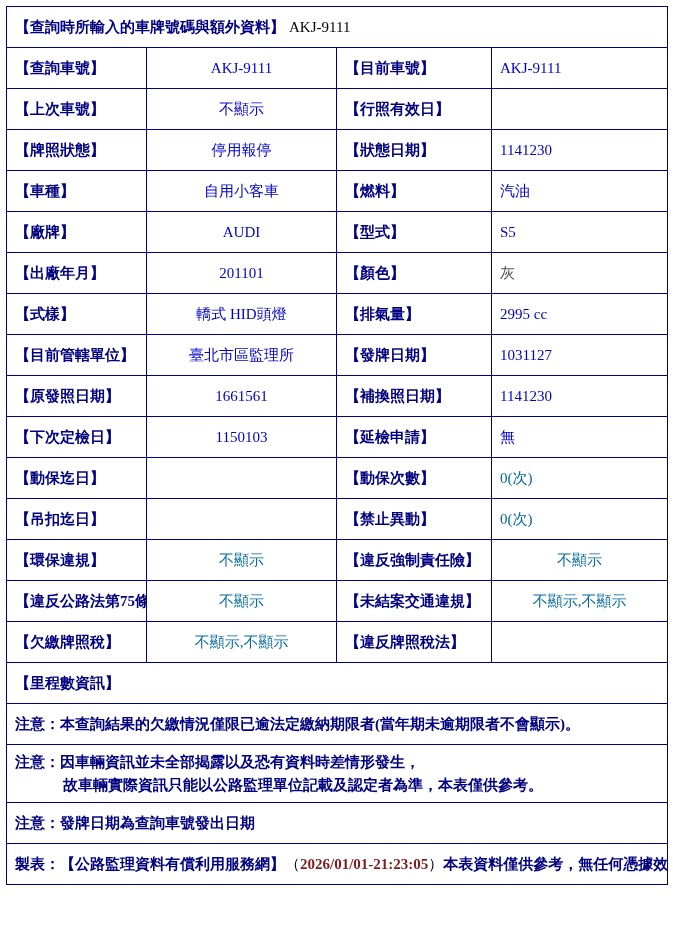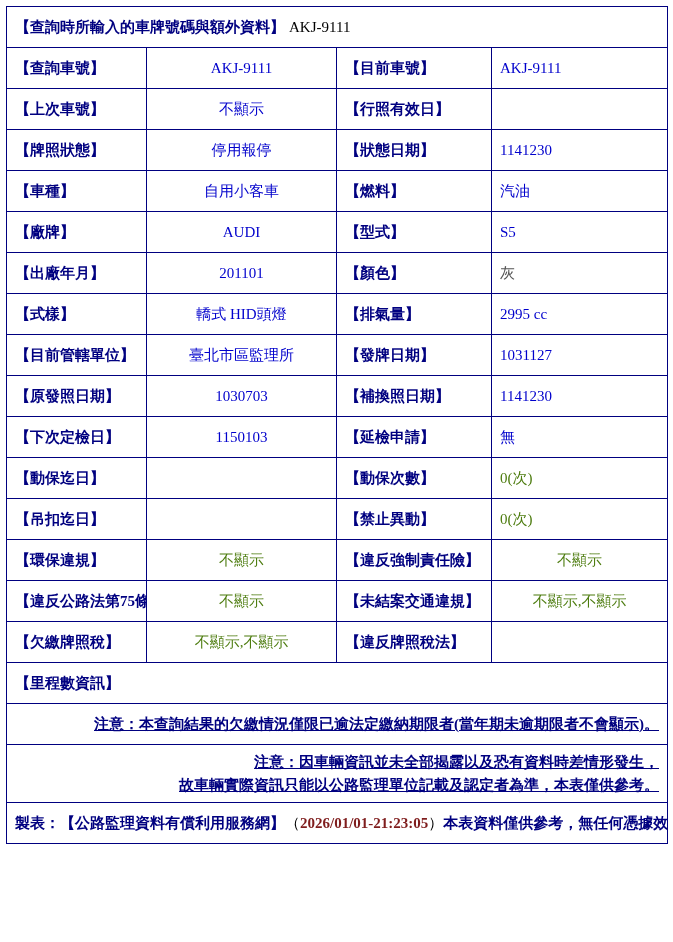--- a/index.html
+++ b/index.html
@@ -43,44 +43,43 @@
   }
   .val {
     color: #0000cc;
     text-align: center;
   }
   .val-left {
     color: #0000cc;
     text-align: left;
   }
   .val-red {
-    color: #4d7c0f;
+    color: #0369a1;
     text-align: center;
   }
   .val-gray {
     color: #555555;
     text-align: center;
   }
   .hdr {
     font-weight: bold;
     color: #000080;
     text-align: left;
   }
   .hdr .plate {
     color: #000000;
     font-weight: normal;
     padding-left: 4px;
   }
   .note {
     font-weight: bold;
     color: #000080;
-    text-align: right;
+    text-align: left;
     white-space: normal;
     line-height: 1.5;
-    text-decoration: underline;
   }
   .note .tag { color: #000080; }
   .note .body { color: #000080; font-weight: bold; }
   .indent { padding-left: 48px; }
   .mk {
     text-align: left;
     white-space: normal;
     line-height: 1.5;
     font-weight: bold;
     color: #000080;
@@ -157,21 +156,21 @@
 
     <tr>
       <td class="lbl">【目前管轄單位】</td>
       <td class="val">臺北市區監理所</td>
       <td class="lbl">【發牌日期】</td>
       <td class="val-left">1031127</td>
     </tr>
 
     <tr>
       <td class="lbl">【原發照日期】</td>
-      <td class="val">1030703</td>
+      <td class="val">1661561</td>
       <td class="lbl">【補換照日期】</td>
       <td class="val-left">1141230</td>
     </tr>
 
     <tr>
       <td class="lbl">【下次定檢日】</td>
       <td class="val">1150103</td>
       <td class="lbl">【延檢申請】</td>
       <td class="val-left">無</td>
     </tr>
@@ -217,19 +216,22 @@
     </tr>
 
     <tr>
       <td class="note" colspan="4"><span class="tag">注意：</span><span class="body">本查詢結果的欠繳情況僅限已逾法定繳納期限者(當年期未逾期限者不會顯示)。</span></td>
     </tr>
 
     <tr>
       <td class="note" colspan="4"><span class="tag">注意：</span><span class="body">因車輛資訊並未全部揭露以及恐有資料時差情形發生，</span><br><span class="body indent">故車輛實際資訊只能以公路監理單位記載及認定者為準，本表僅供參考。</span></td>
     </tr>
 
+    <tr>
+      <td class="note" colspan="4"><span class="tag">注意：</span><span class="body">發牌日期為查詢車號發出日期</span></td>
+    </tr>
 
     <tr>
       <td class="mk" colspan="4"><span>製表：</span><span>【公路監理資料有償利用服務網】</span><span class="paren">（</span><span class="ts">2026/01/01-21:23:05</span><span class="paren">）</span><span class="tail">本表資料僅供參考，無任何憑據效力。</span></td>
     </tr>
   </tbody>
     </table>
 </div>
 
 </body></html>

